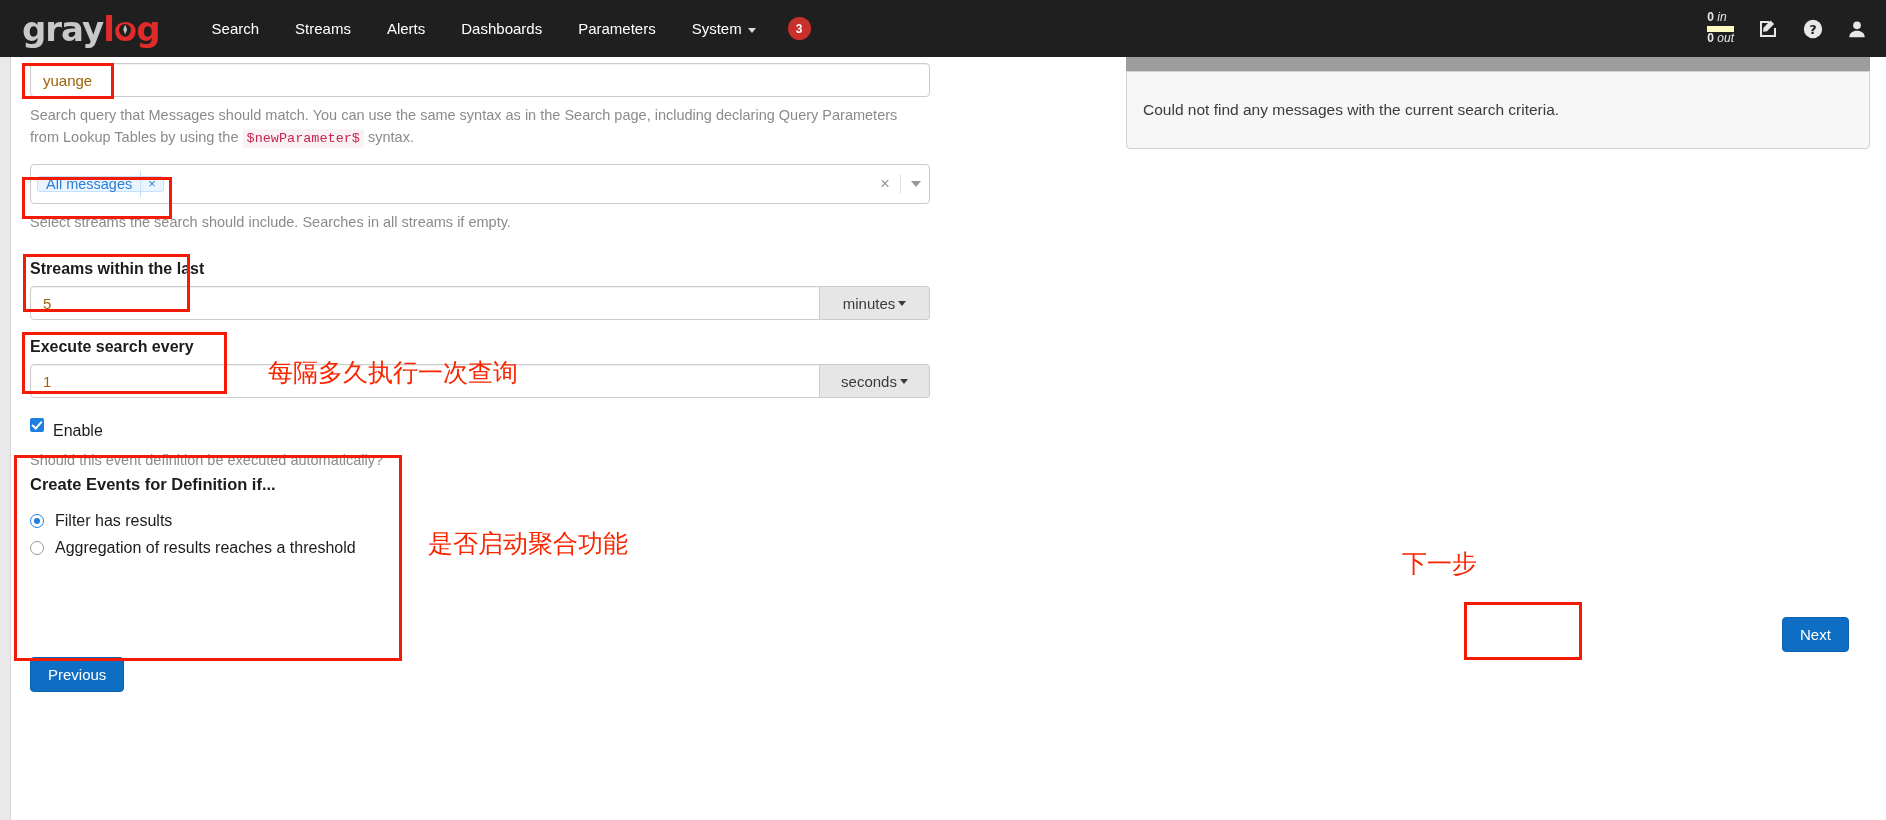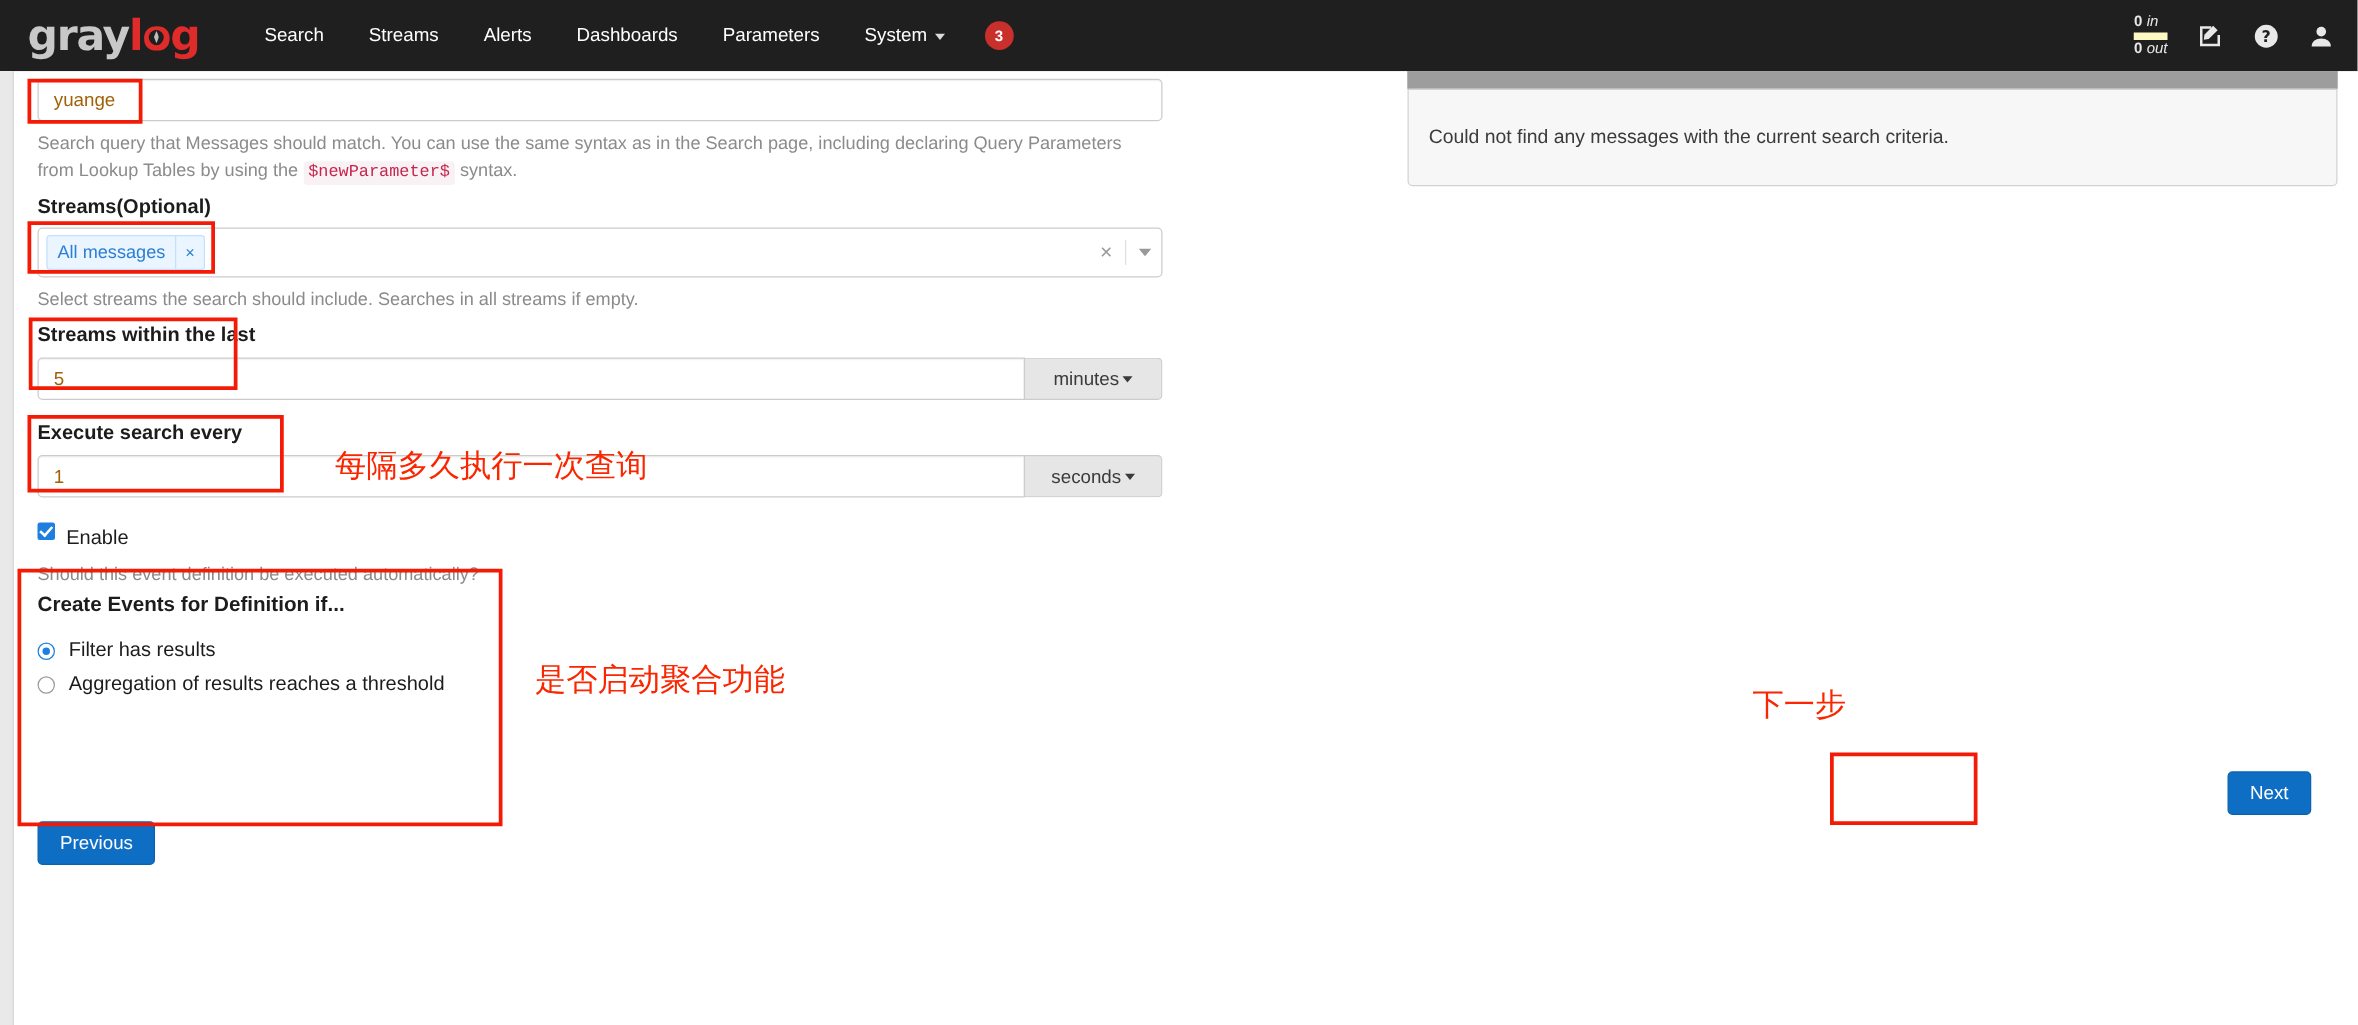--- a/index.html
+++ b/index.html
@@ -108,21 +108,21 @@
   
   .multi-select {
     width: 900px; min-height: 40px;
     border: 1px solid #ccc; border-radius: 4px; background: #fff;
     display: flex; align-items: center; padding: 4px 6px;
     position: relative;
   }
   .token {
     display: inline-flex; align-items: center;
     background: #ebf5ff; border: 1px solid #c2e0ff; border-radius: 3px;
-    color: #2a7fd4; font-size: 14.5px; height: 28px;
+    color: #2a7fd4; font-size: 14.5px; height: 16px;
   }
   .token .label { padding: 0 8px; }
   .token .x {
     border-left: 1px solid #c2e0ff; padding: 0 7px;
     font-size: 13px; cursor: pointer; line-height: 26px;
   }
   .ms-actions {
     position: absolute; right: 8px; top: 0; bottom: 0;
     display: flex; align-items: center; gap: 10px; color: #999;
   }
@@ -269,23 +269,20 @@
   <div id="form-col">
 
     <div style="position:absolute;left:0;top:6px;">
       <input class="form-input" type="text" value="yuange" style="">
       <div class="help-text">
         <span>Search query that Messages should match. You can use the same syntax as in the Search page, including declaring Query Parameters from Lookup Tables by using the </span><code class="param">$newParameter$</code><span> syntax.</span>
       </div>
     </div>
 
     <div style="position:absolute;left:0;top:100px;">
-      <div>
-        <span class="field-label">Streams</span><span class="opt field-label" style="font-weight:700">(Optional)</span>
-      </div>
       <div class="multi-select" style="margin-top:7px;">
         <span class="token">
           <span class="label">All messages</span>
           <span class="x">×</span>
         </span>
         <span class="ms-actions">
           <span class="ms-clear">×</span>
           <span class="sep"></span>
           <span class="ms-caret"></span>
         </span>

